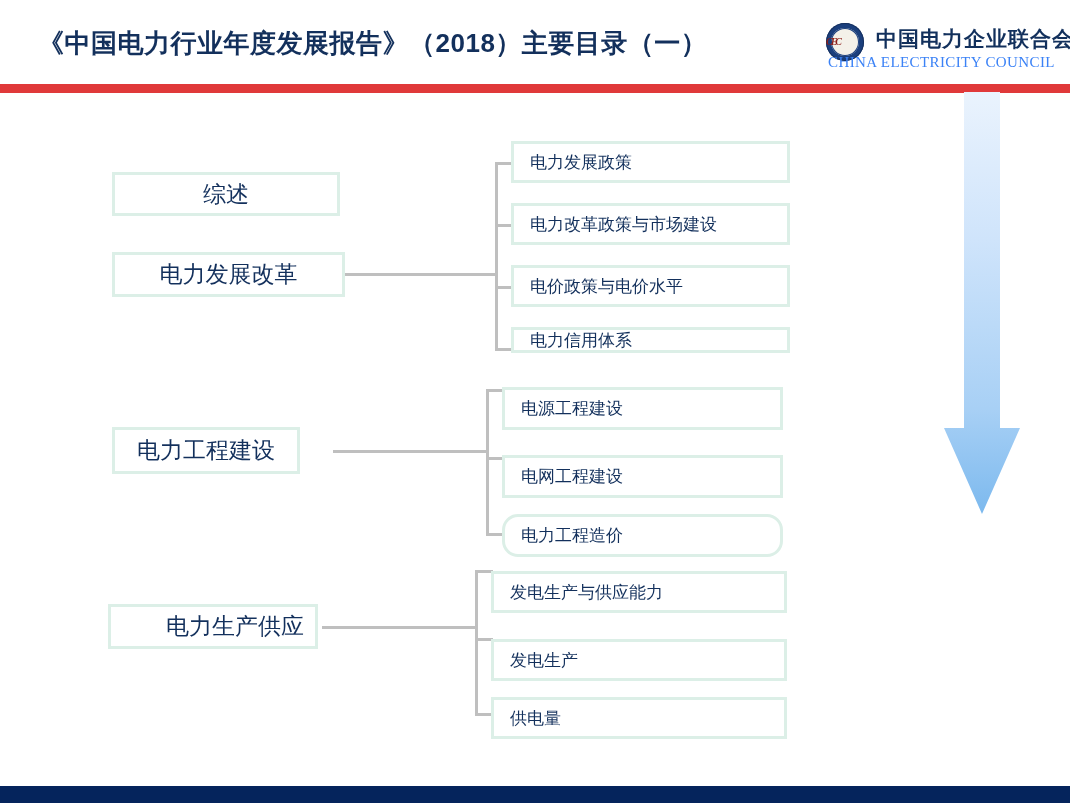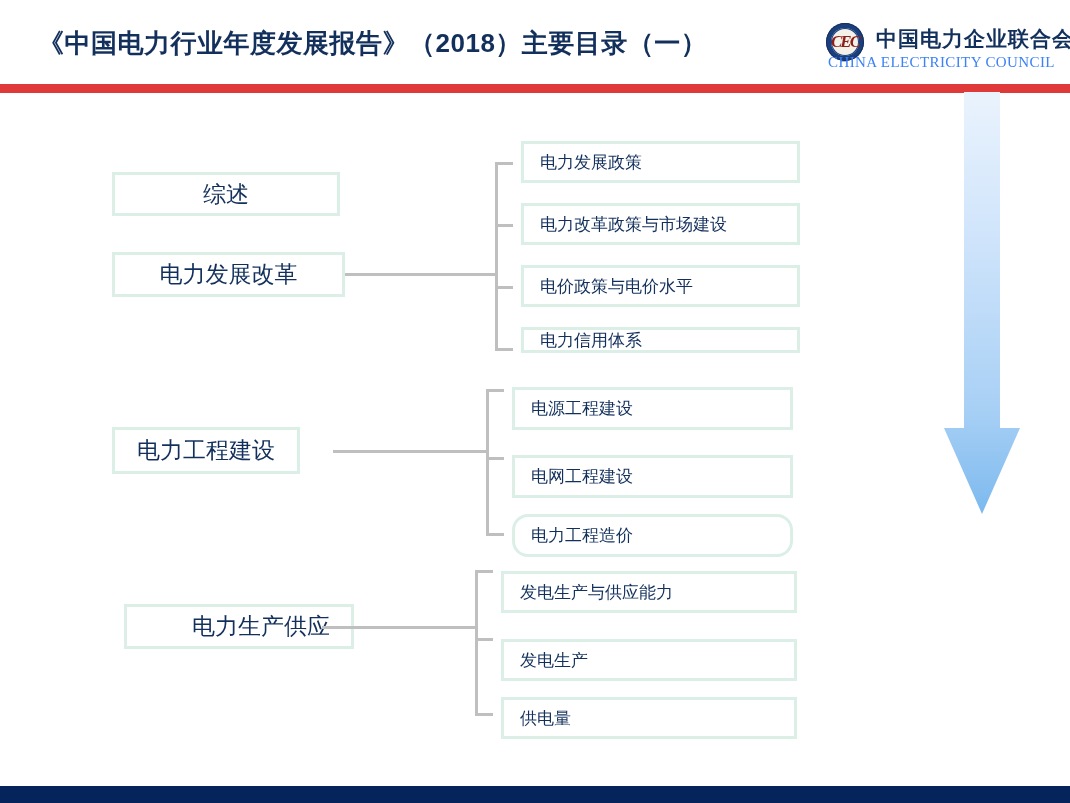--- a/index.html
+++ b/index.html
@@ -56,23 +56,22 @@
     width: 28px; height: 28px;
     border-radius: 50%;
     background: #f4f1e9;
     box-shadow: inset 0 0 0 1px #1b3f7d;
   }
   #logo-emblem .cec-mark {
     position: absolute;
     left: 0; top: 0;
     width: 38px; height: 38px;
     line-height: 38px;
-    text-align: center;
     font-family: "Liberation Serif", "DejaVu Serif", serif;
-    font-size: 17px;
+    font-size: 10px;
     font-weight: bold;
     font-style: italic;
     color: #8c1f1a;
     letter-spacing: -2px;
   }
   #logo-cn {
     position: absolute;
     left: 50px;
     top: 5px;
     font-size: 21px;
@@ -131,21 +130,20 @@
     white-space: nowrap;
   }
   .node.l1 {
     justify-content: center;
     font-size: 23px;
   }
   .node.l2 {
     justify-content: flex-start;
     padding-left: 16px;
     font-size: 17px;
-    margin-left: 10px;
   }
 
   .conn {
     position: absolute;
     background: #bfbfbf;
   }
   .conn.h { height: 3px; }
   .conn.v { width: 3px; }
 
   
@@ -182,21 +180,21 @@
   </div>
 
   <div class="node l1" style="left:112px; top:79px; width:228px; height:44px;">
     <span>综述</span>
   </div>
 
   <div class="node l1" style="left:112px; top:334px; width:188px; height:47px;">
     <span>电力工程建设</span>
   </div>
 
-  <div class="node l1" style="left:124px; top:511px; width:230px; height:45px;padding-left:44px;">
+  <div class="node l1" style="left:108px; top:511px; width:210px; height:45px;padding-left:44px;">
     <span>电力生产供应</span>
   </div>
 
   <div class="conn h" style="left:345px; top:180px; width:153px;"></div>
   <div class="conn v" style="left:495px; top:69px; height:187px;"></div>
   <div class="conn h" style="left:495px; top:69px; width:18px;"></div>
   <div class="conn h" style="left:495px; top:131px; width:18px;"></div>
   <div class="conn h" style="left:495px; top:193px; width:18px;"></div>
   <div class="conn h" style="left:495px; top:255px; width:18px;"></div>
 

